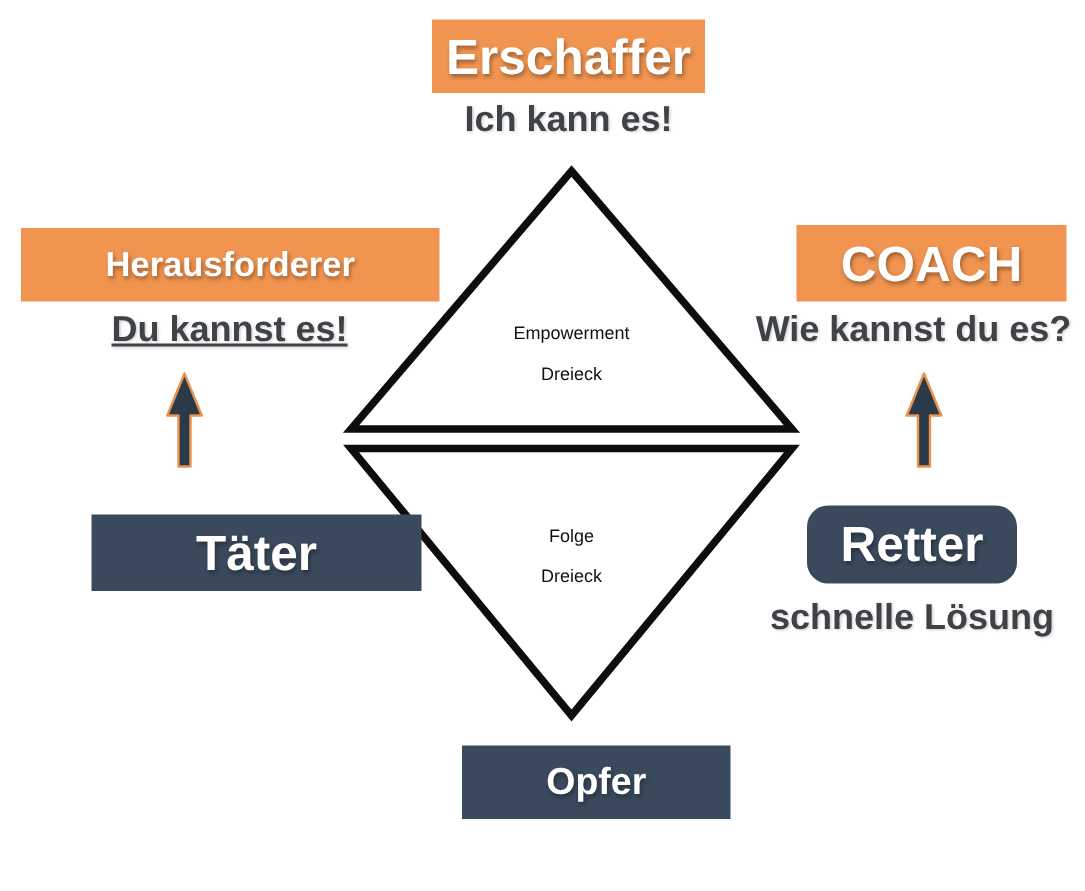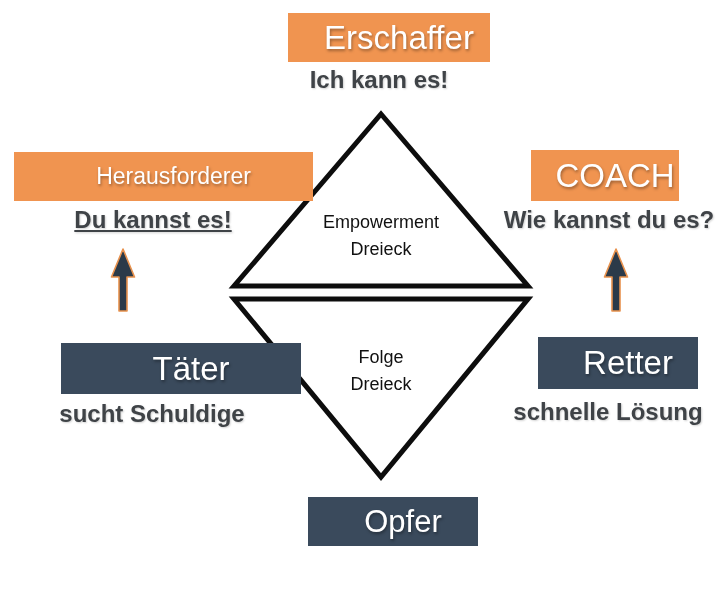--- a/index.html
+++ b/index.html
@@ -35,55 +35,54 @@
     stroke-width: 1.6;
     stroke-linejoin: round;
   }
   .role-box {
     position: absolute;
     z-index: 2;
     display: flex;
     align-items: center;
     justify-content: center;
     color: #ffffff;
-    font-weight: normal;
+    font-weight: bold;
     text-shadow: 1px 2px 3px rgba(0,0,0,0.35);
     white-space: nowrap;
-    padding-left: 20px;
   }
   .role-box.orange { background: var(--orange, #f09450); }
   .role-box.navy   { background: var(--navy, #3a4a5c); }
   .subtitle {
     position: absolute;
     z-index: 2;
     text-align: center;
     font-weight: bold;
     font-size: 24px;
     color: var(--subtitleText, #3f4347);
     text-shadow: 1px 1px 2px rgba(0,0,0,0.18);
     white-space: nowrap;
   }
   .triangle-label {
     position: absolute;
     z-index: 2;
     width: 200px;
     text-align: center;
-    font-size: 18px;
+    font-size: 12px;
     line-height: 27px;
     color: #111111;
   }
   .triangle-label span { display: block; }
 
   
   .box-erschaffer     { left: 288px; top: 13px;  width: 182px; height: 49px; font-size: 33px; }
   .box-herausforderer { left: 14px;  top: 152px; width: 279px; height: 49px; font-size: 23px; }
-  .box-coach          { left: 531px; top: 150px; width: 128px; height: 51px; font-size: 33px; text-align: center; }
+  .box-coach          { left: 531px; top: 150px; width: 180px; height: 51px; font-size: 33px; text-align: center; }
   .box-taeter         { left: 61px;  top: 343px; width: 220px; height: 51px; font-size: 33px; }
-  .box-retter         { left: 538px; top: 337px; width: 140px; height: 52px; font-size: 33px; }
-  .box-opfer          { left: 308px; top: 497px; width: 150px; height: 49px; font-size: 31px; }
+  .box-retter         { left: 538px; top: 337px; width: 140px; height: 52px; font-size: 33px; border-radius: 14px; }
+  .box-opfer          { left: 308px; top: 497px; width: 179px; height: 49px; font-size: 25px; }
 
   .sub-erschaffer     { left: 279px; top: 66px;  width: 200px; }
   .sub-herausforderer { left: 53px;  top: 206px; width: 200px; text-decoration: underline; }
   .sub-coach          { left: 489px; top: 206px; width: 240px; }
   .sub-taeter         { left: 42px;  top: 400px; width: 220px; }
   .sub-retter         { left: 488px; top: 398px; width: 240px; }
   .sub-opfer          { left: 285px; top: 552px; width: 200px; }
 
   .label-empowerment  { left: 281px; top: 209px; }
   .label-drama        { left: 281px; top: 344px; }
@@ -111,21 +110,20 @@
   <div class="subtitle sub-herausforderer">Du kannst es!</div>
 
   <div class="role-box orange box-coach">
     <span>COACH</span>
   </div>
   <div class="subtitle sub-coach">Wie kannst du es?</div>
 
   <div class="role-box navy box-taeter">
     <span>Täter</span>
   </div>
-  <div class="subtitle sub-taeter">sucht Schuldige</div>
 
   <div class="role-box navy box-retter">
     <span>Retter</span>
   </div>
   <div class="subtitle sub-retter">schnelle Lösung</div>
 
   <div class="role-box navy box-opfer">
     <span>Opfer</span>
   </div>
 

